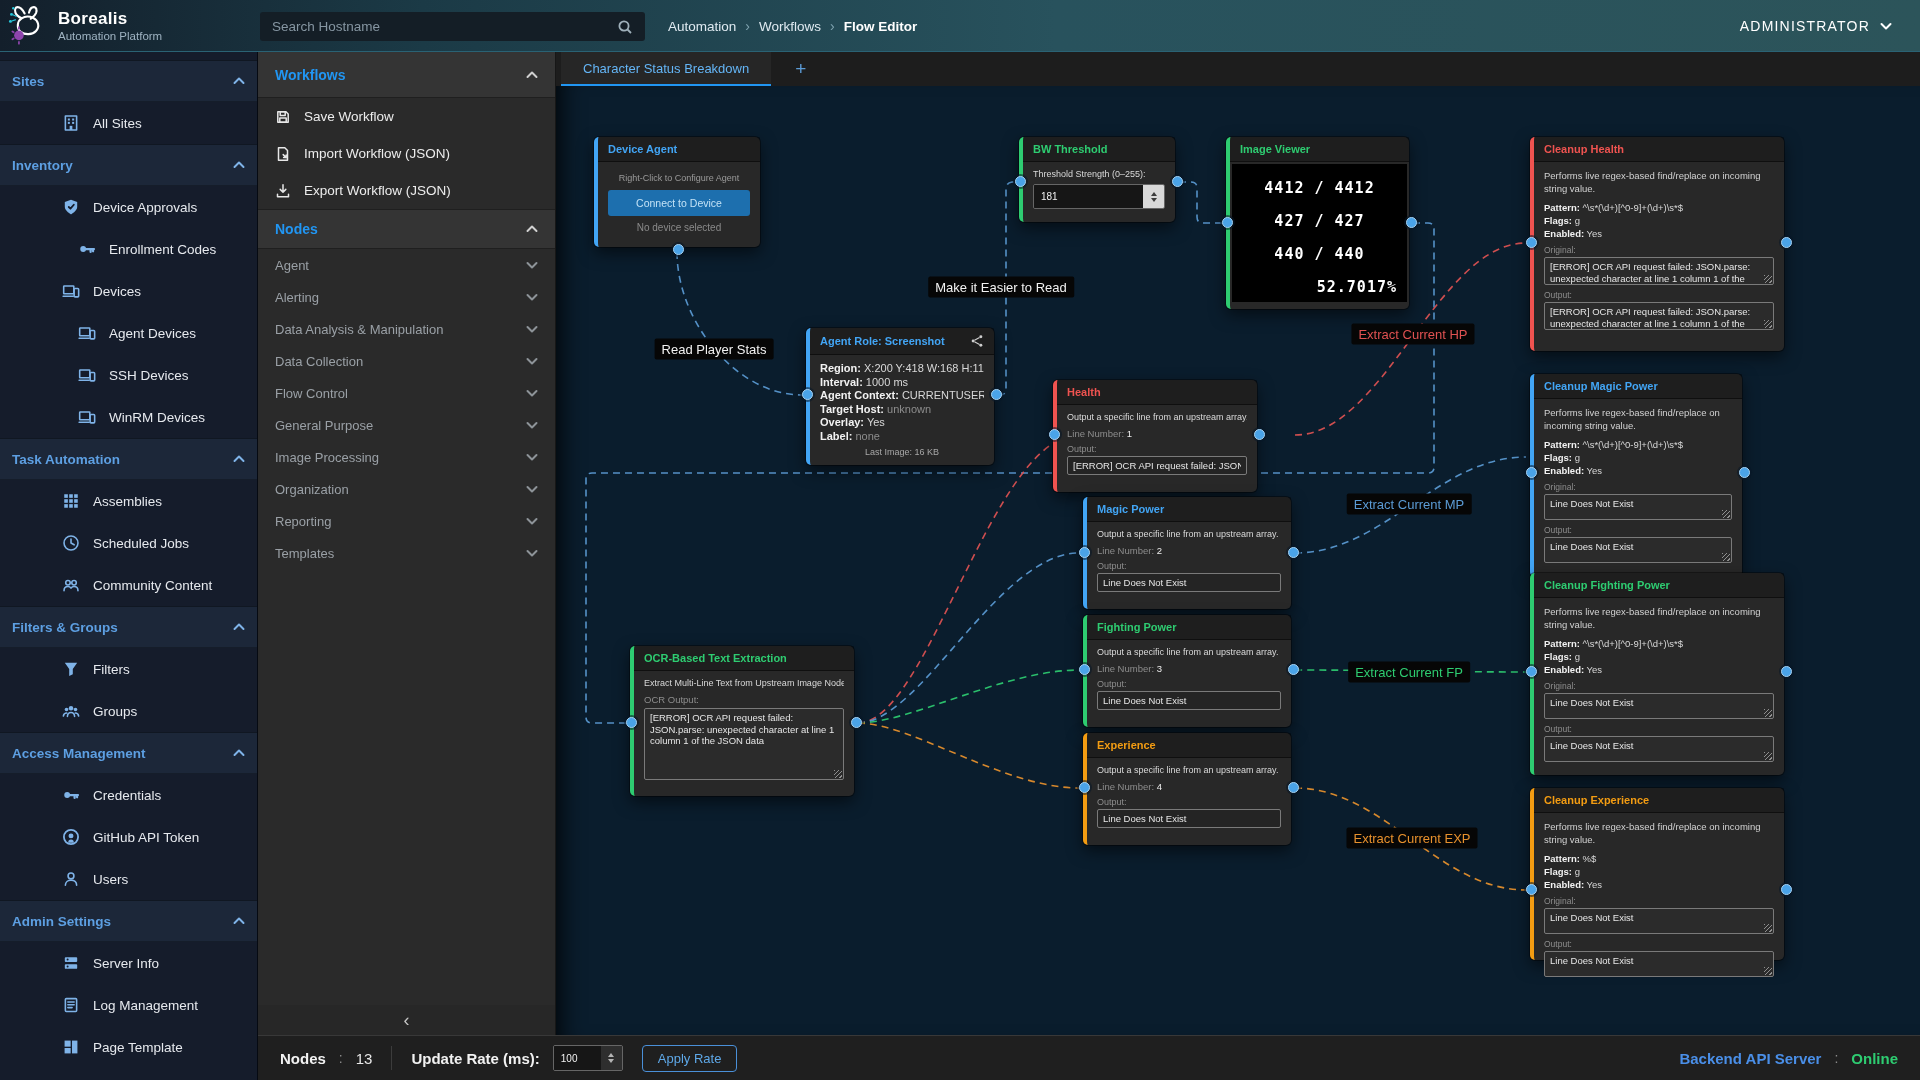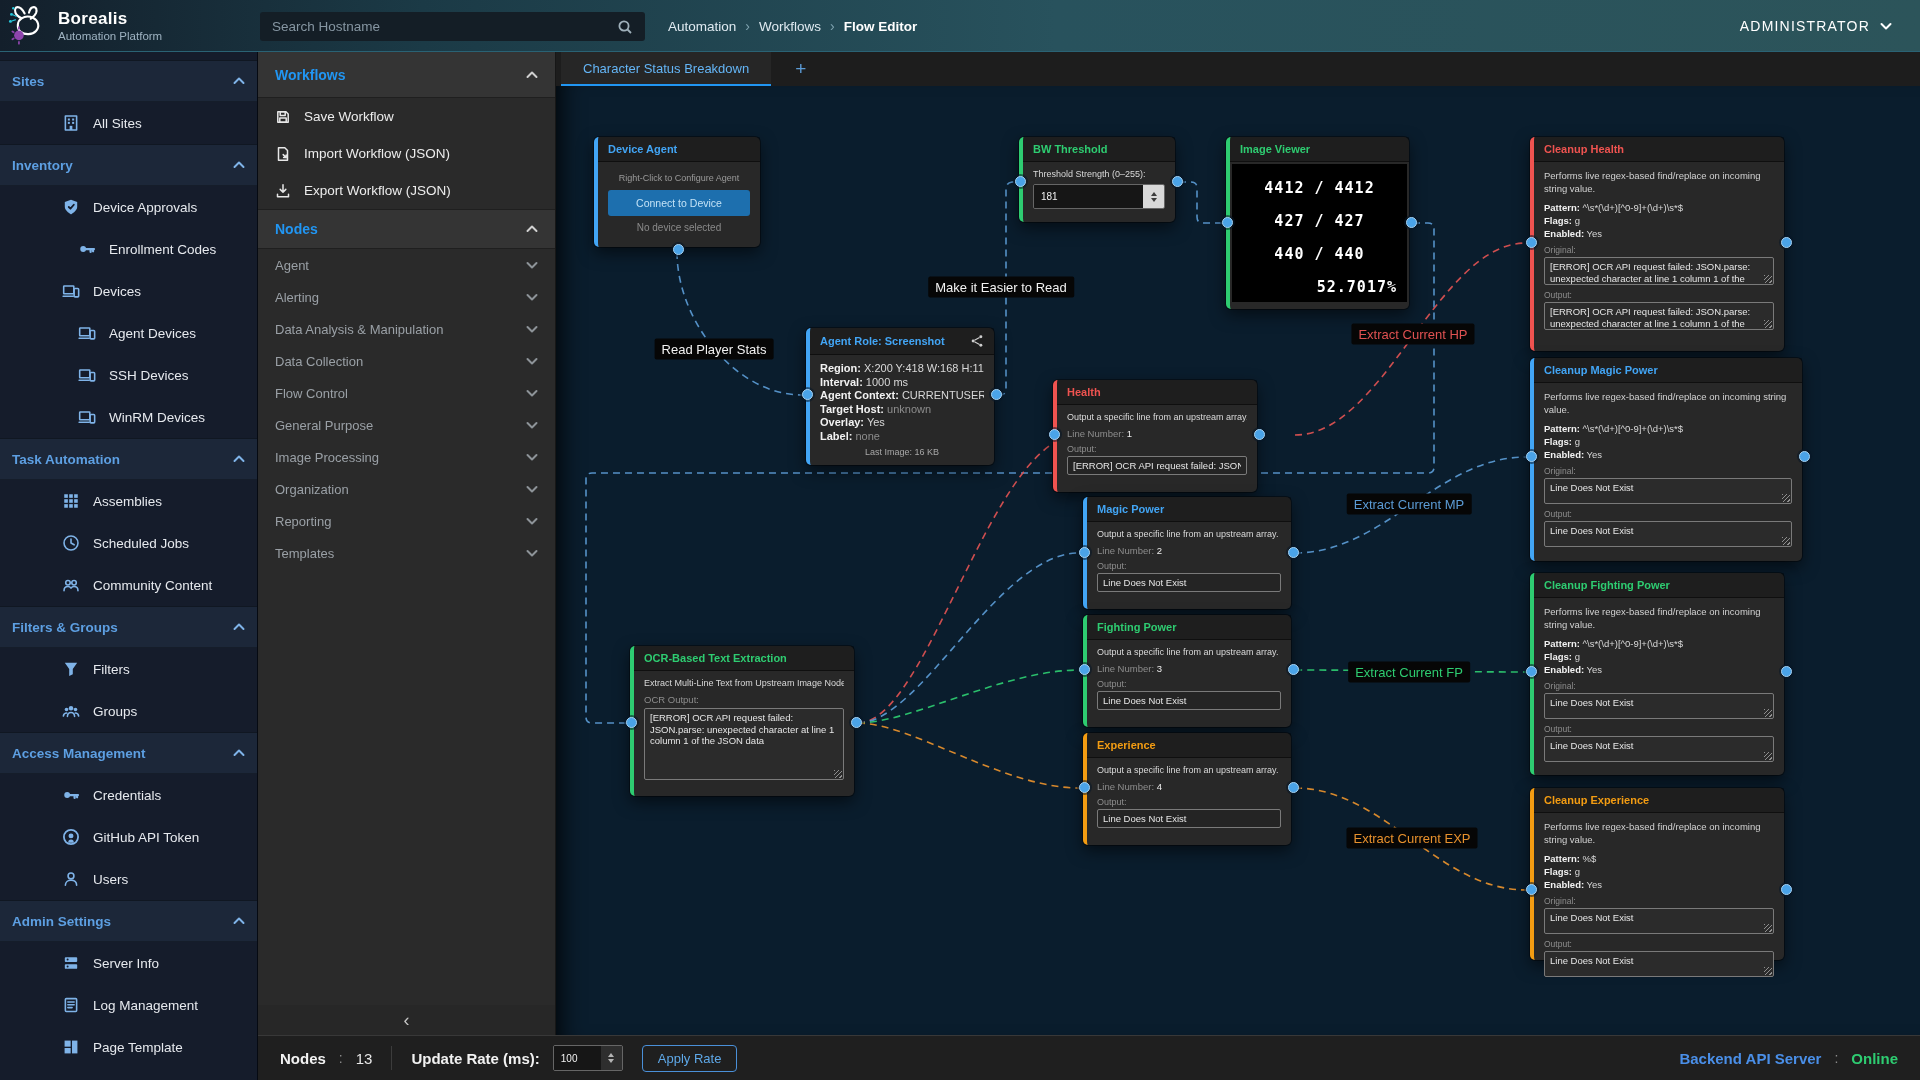--- a/index.html
+++ b/index.html
@@ -780,21 +780,21 @@
                 <div class="cl-sub">Output:</div>
                 <div class="taw">
                     <textarea class="fta" style="height: 28px;">[ERROR] OCR API request failed: JSON.parse: unexpected character at line 1 column 1 of the JSON data</textarea>
                     <i class="rh"></i>
                   </div>
               </div>
               <span class="port pl" style="top:100px"></span>
               <span class="port pr" style="top:100px"></span>
             </div>
 
-            <div class="fnode acc-b" style="left:974px;top:272px;width:272px;height:203px">
+            <div class="fnode acc-b" style="left:974px;top:288px;width:212px;height:203px">
               <div class="fhd">Cleanup Magic Power</div>
               <div class="fbd">
                 <div class="cl-desc">Performs live regex-based find/replace on incoming string value.</div>
                 <div class="cl-row"><b>Pattern:</b> <span>^\s*(\d+)[^0-9]+(\d+)\s*$</span></div>
                 <div class="cl-row"><b>Flags:</b> <span>g</span></div>
                 <div class="cl-row"><b>Enabled:</b> <span>Yes</span></div>
                 <div class="cl-sub">Original:</div>
                 <div class="taw">
                     <textarea class="fta" style="height: 26px;">Line Does Not Exist</textarea>
                     <i class="rh"></i>

